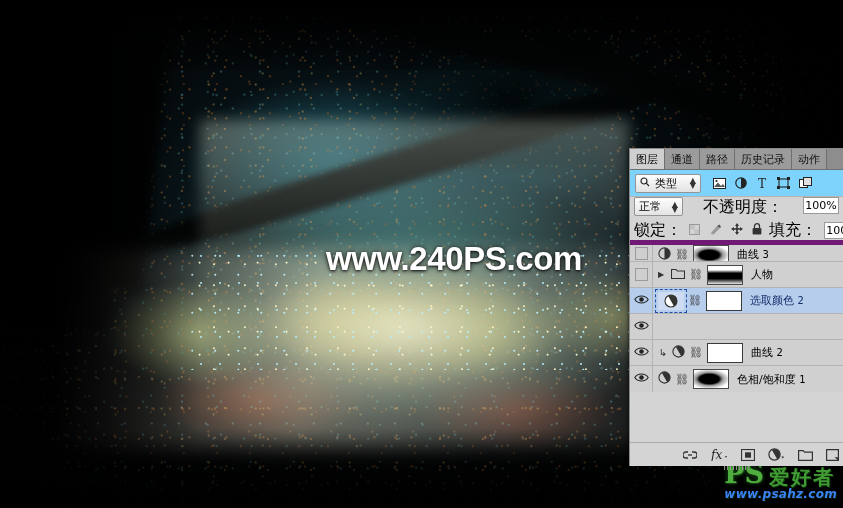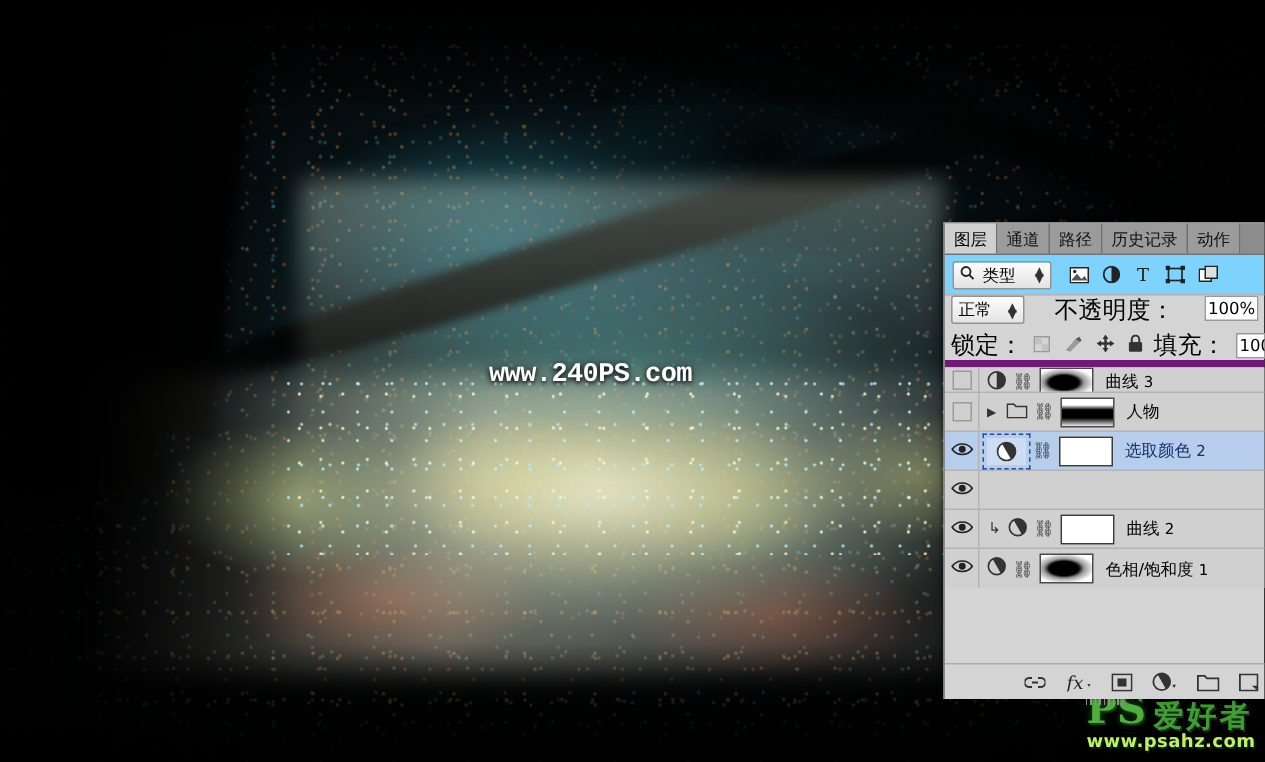--- a/index.html
+++ b/index.html
@@ -103,35 +103,35 @@
       radial-gradient(circle at 10% 30%, rgba(190,240,255,0.9) 0.6px, transparent 1.4px),
       radial-gradient(circle at 33% 55%, rgba(255,250,210,0.9) 0.6px, transparent 1.4px),
       radial-gradient(circle at 58% 22%, rgba(180,235,250,0.85) 0.6px, transparent 1.4px),
       radial-gradient(circle at 77% 68%, rgba(255,245,200,0.85) 0.6px, transparent 1.4px);
     background-size: 23px 19px, 29px 23px, 19px 27px, 31px 21px;
   }
 
   
   #watermark {
     position: absolute; left: 326px; top: 240px;
-    font-family: Liberation Mono, monospace;
-    font-weight: bold; font-size: 18px; letter-spacing: -0.4px;
+    font-family: Liberation Sans, sans-serif;
+    font-weight: bold; font-size: 33px; letter-spacing: -0.4px;
     color: #ffffff; text-shadow: 0 1px 3px rgba(0,0,0,0.85), 0 0 6px rgba(0,0,0,0.6);
   }
 
   
   #pslogo { position: absolute; right: 6px; bottom: 8px; text-align: left; line-height: 1; }
   #pslogo .psrow { display: flex; align-items: flex-end; gap: 5px; }
   #pslogo .ps {
     font-family: "DejaVu Serif", "Liberation Serif", serif; font-weight: bold;
     font-size: 27px; color: #4fae3e;
     text-shadow: 1px 1px 0 #173d12, 0 0 5px rgba(60,180,60,0.5);
   }
   #pslogo .cn { font-size: 20px; font-weight: bold; color: #3f9c33; text-shadow: 1px 1px 0 #12330f; letter-spacing: 2px; }
-  #pslogo .url { font-size: 12px; font-weight: bold; color: #bef264; margin-top: 1px; letter-spacing: .3px; text-shadow: 1px 1px 0 #0c2209; }
+  #pslogo .url { font-size: 12px; font-weight: bold; color: #3b82f6; margin-top: 1px; letter-spacing: .3px; text-shadow: 1px 1px 0 #0c2209; font-style: italic; }
 
   
   #layers-panel {
     position: absolute; left: 629px; top: 148px; width: 214px; height: 318px;
     background: #d4d4d4; color: #000;
     font-family: "DejaVu Sans", "Liberation Sans", sans-serif; font-size: 11px;
     border-left: 1px solid #8a8a8a; border-top: 1px solid #8a8a8a;
     box-shadow: -1px 0 3px rgba(0,0,0,.5);
   }
   

